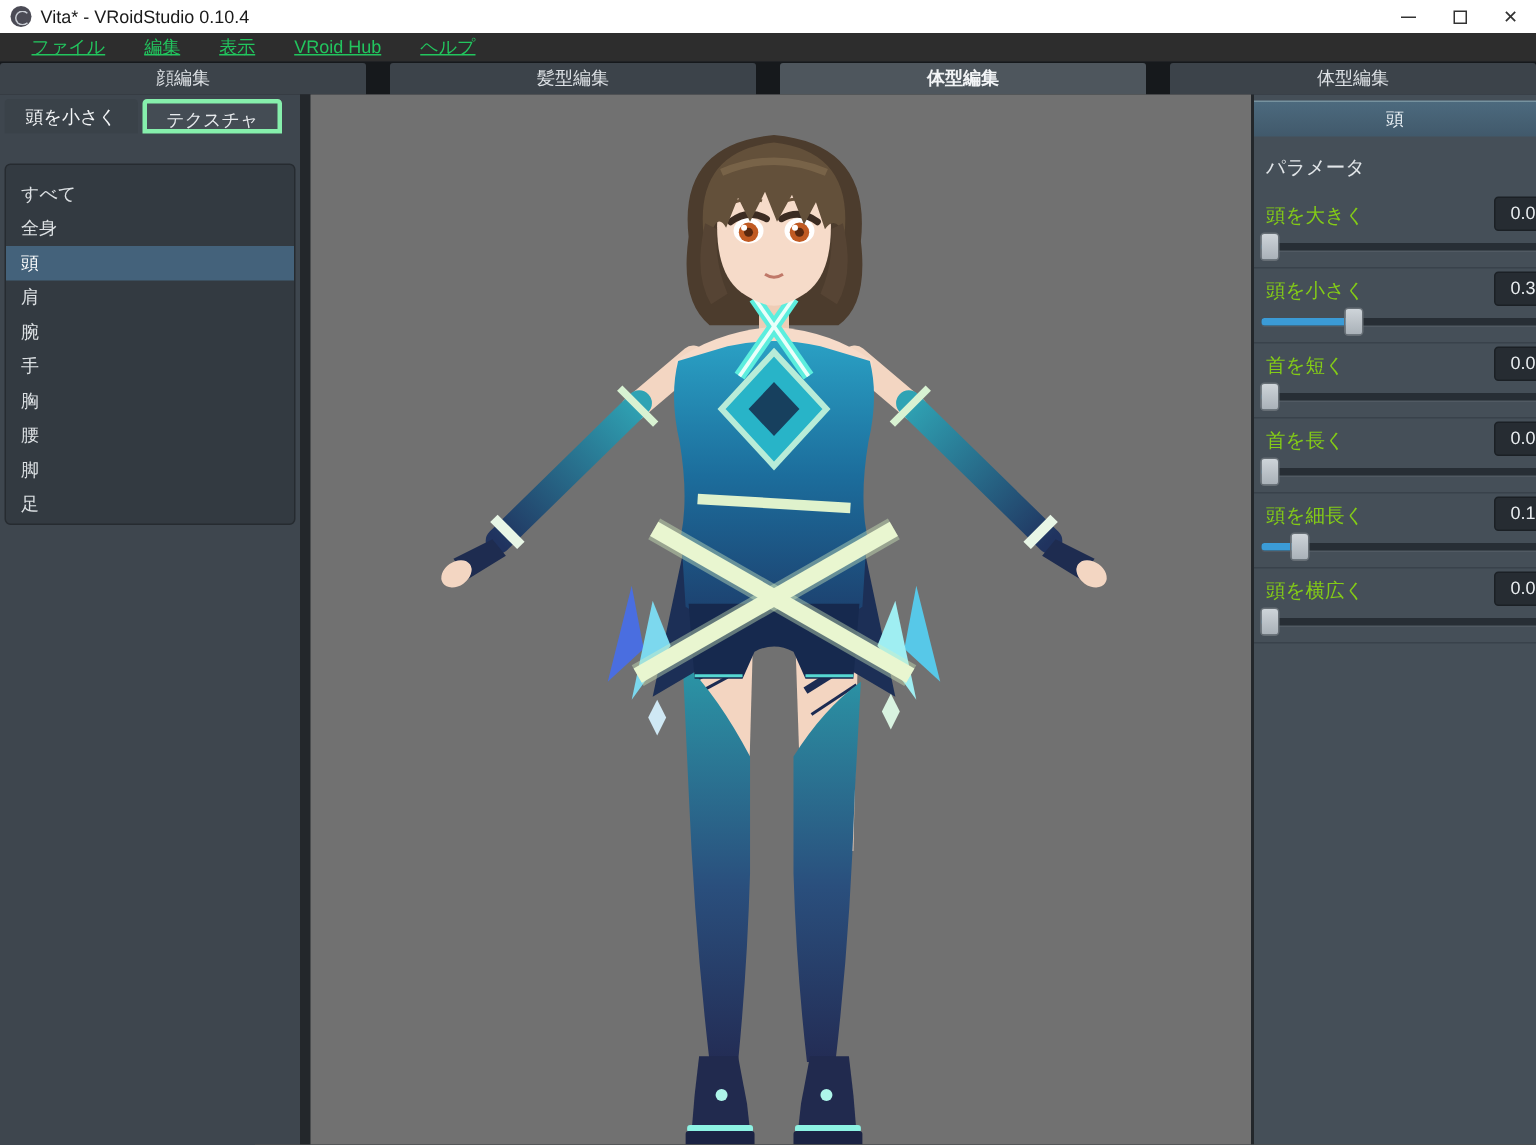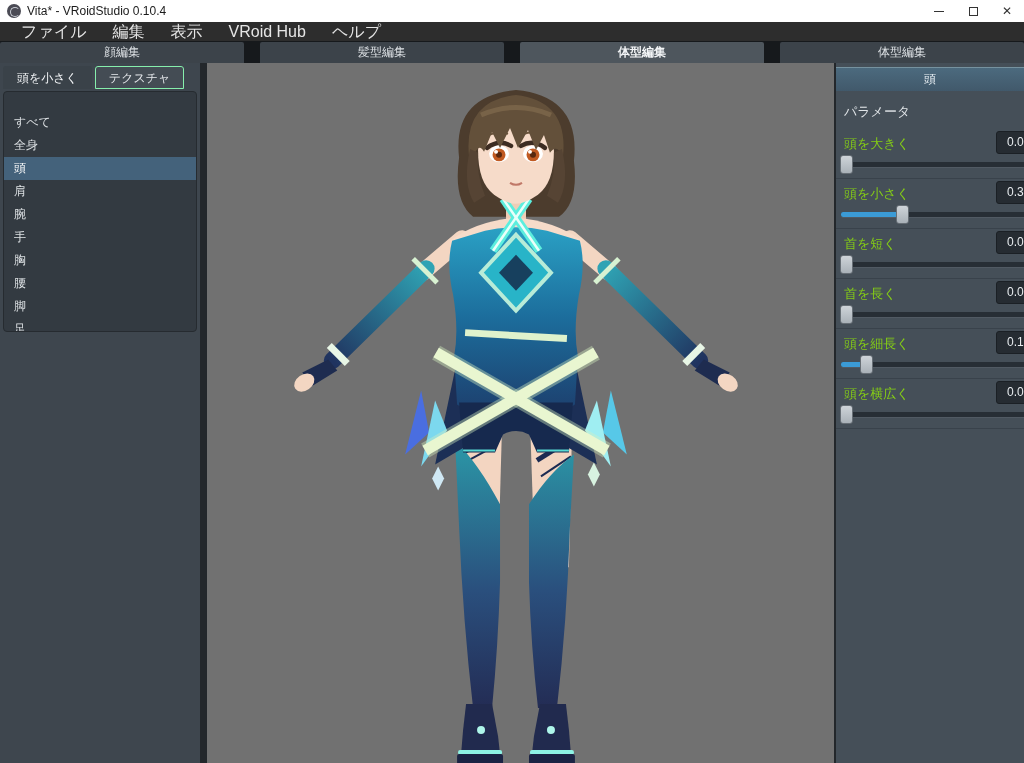--- a/index.html
+++ b/index.html
@@ -14,40 +14,40 @@
     border:1.5px solid #c9cdd4; border-right-color:transparent; }
   .win-title { font-size:12px; color:#1a1a1a; }
   .win-controls { margin-left:auto; display:flex; height:100%; }
   .win-btn { width:34px; height:100%; display:flex; align-items:center; justify-content:center; color:#333; cursor:pointer; }
   .glyph-min { width:10px; border-top:1px solid #333; display:block; }
   .glyph-max { width:9px; height:9px; border:1px solid #333; display:block; }
   .glyph-close { font-size:12px; line-height:1; color:#333; }
 
   
   .menubar { height:19px; background:#2d2d2d; display:flex; align-items:center; padding-left:8px; flex:0 0 19px; }
-  .menu-item { font-size:16px; color:#e5e5e5; padding:0 13px; line-height:19px; cursor:default; }
+  .menu-item { font-size:12px; color:#22c55e; padding:0 13px; line-height:19px; cursor:default;text-decoration:underline; }
 
   
   .maintabs { height:22px; background:#16191c; display:flex; gap:16px; padding-top:1px; flex:0 0 22px; }
   .main-tab { flex:1 1 0; background:#3c434a; color:#dde1e5; font-size:12px; display:flex; align-items:center;
     justify-content:center; border-radius:2px 2px 0 0; cursor:pointer; }
   .main-tab.selected { background:#4e565d; color:#f2f4f6;font-weight:bold; }
 
   
   .content { flex:1 1 auto; display:flex; min-height:0; }
 
   
   .sidebar { width:200px; background:#3e464e; position:relative; flex:0 0 200px; }
   .side-tabs { display:flex; gap:3px; padding:3px 0 0 3px; height:27px; }
   .side-tab { font-size:12px; color:#e8ebee; padding:0 13px; height:23px; line-height:23px; cursor:pointer;
     background:#39414858; border:1px solid transparent; border-radius:3px 3px 0 0; }
   .side-tab.selected { background:#3a4249; color:#f4f6f8; }
-  .side-tab:not(.selected) { background:#444c54; border:1px solid #86efac; }
-  .side-list { position:absolute; left:3px; right:3px; top:28px; height:241px; background:#333a41;
-    border:1px solid #262b30; border-radius:4px; overflow:hidden; padding-top:19px; }
+  .side-tab:not(.selected) { background:#444c54; border:3px solid #86efac; }
+  .side-list { position:absolute; left:3px; right:3px; top:46px; height:241px; background:#333a41;
+    border:1px solid #262b30; border-radius:4px; overflow:hidden; padding-top:8px; }
   .side-item { height:23px; line-height:23px; padding-left:10px; font-size:12px; color:#dde1e4; cursor:pointer; }
   .side-item.selected { background:#44627b; color:#ffffff; }
   .side-divider { position:absolute; right:-7px; top:0; bottom:0; width:7px; background:#23272b; }
 
   
   .viewport { flex:1 1 auto; background:#717171; position:relative; overflow:hidden; margin-left:7px; }
   .viewport svg { position:absolute; left:0; top:0; width:100%; height:100%; }
 
   
   .rightpanel { width:190px; flex:0 0 190px; background:#454f58; border-left:2px solid #23272b;

